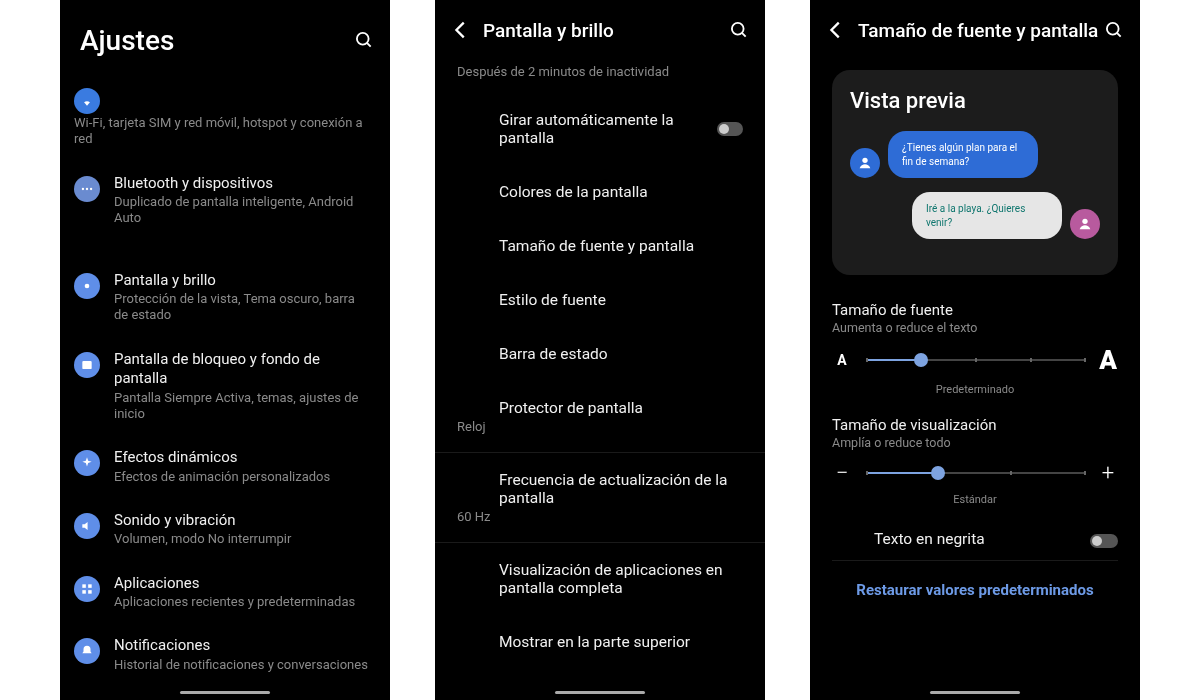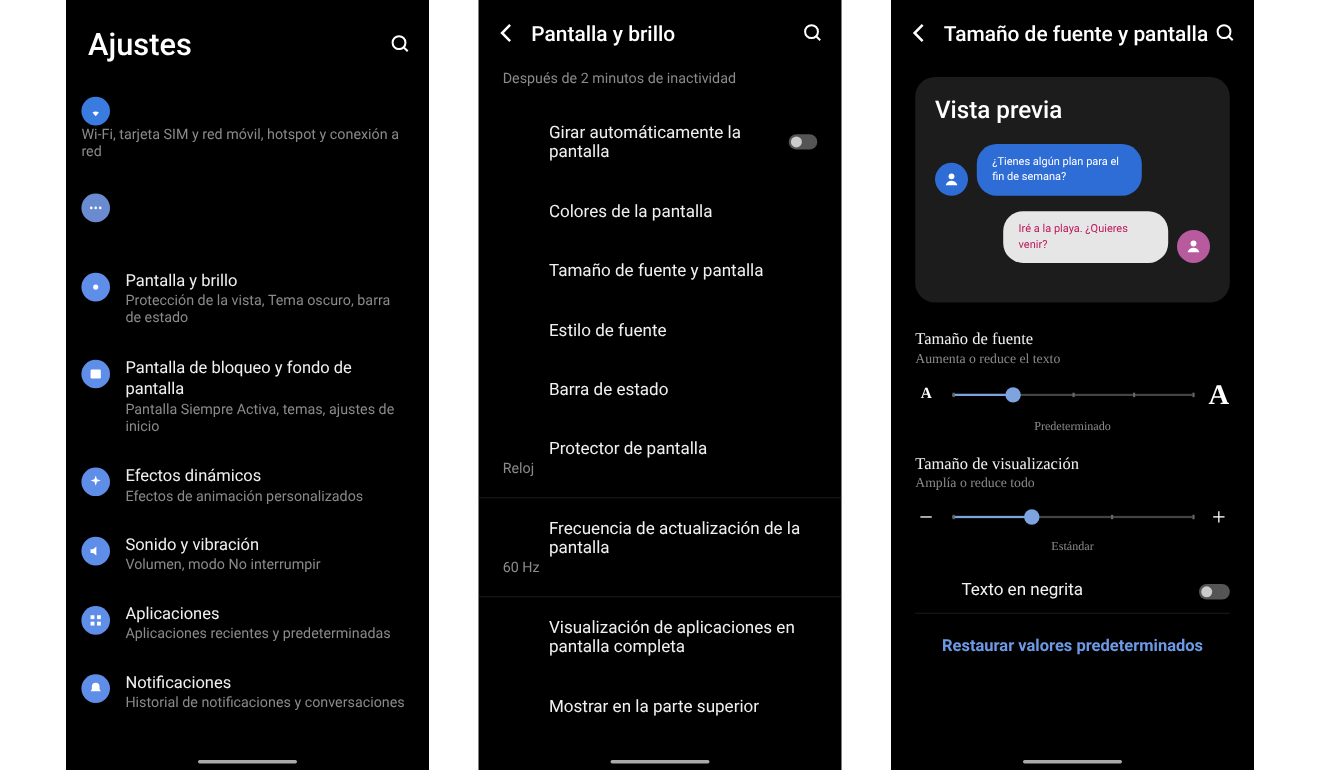--- a/index.html
+++ b/index.html
@@ -122,23 +122,23 @@
   .avatar.blue { background: #2e6cd6; }
   .avatar.pink { background: #b85a9e; }
   .bubble {
     border-radius: 18px;
     padding: 10px 14px;
     font-size: 10px;
     max-width: 150px;
     line-height: 1.35;
   }
   .bubble.blue { background: #2e6cd6; color: #fff; }
-  .bubble.gray { background: #e6e6e6; color: #be185d; }
-
-  .slider-section { padding: 8px 22px 4px 22px; font-family: Liberation Serif, serif; }
+  .bubble.gray { background: #e6e6e6; color: #0f766e; }
+
+  .slider-section { padding: 8px 22px 4px 22px; }
   .slider-title { font-size: 15px; color: #f0f0f0; }
   .slider-sub { font-size: 12.5px; color: #8a8a8a; margin-top: 1px; }
   .slider-track-wrap { display: flex; align-items: center; margin-top: 10px; gap: 14px; }
   .endcap { width: 20px; text-align: center; color: #fff; }
   .endcap.small-a { font-size: 14px; font-weight: 700; }
   .endcap.big-a { font-size: 26px; font-weight: 900; }
   .endcap.minus, .endcap.plus { font-size: 22px; font-weight: 300; }
   .slider-track {
     flex: 1; height: 2px; background: #444; position: relative;
   }
@@ -187,20 +187,24 @@
           <div class="row-sub">Wi-Fi, tarjeta SIM y red móvil, hotspot y conexión a red</div>
         </div>
       </div>
       <div class="row">
         <div class="row-icon" style="background:#6a8bd0">
           <svg width="14" height="14" viewBox="0 0 24 24" fill="#fff">
               <circle cx="5" cy="12" r="2"></circle>
               <circle cx="12" cy="12" r="2"></circle>
               <circle cx="19" cy="12" r="2"></circle>
             </svg>
+        </div>
+        <div class="row-text">
+          <div class="row-title">Bluetooth y dispositivos</div>
+          <div class="row-sub">Duplicado de pantalla inteligente, Android Auto</div>
         </div>
       </div>
     </div>
     <div class="section-gap"></div>
     <div class="group">
       <div class="row">
         <div class="row-icon" style="background:#5f8ee8">
           <svg width="14" height="14" viewBox="0 0 24 24" fill="#fff">
               <circle cx="12" cy="12" r="4"></circle>
             </svg>

